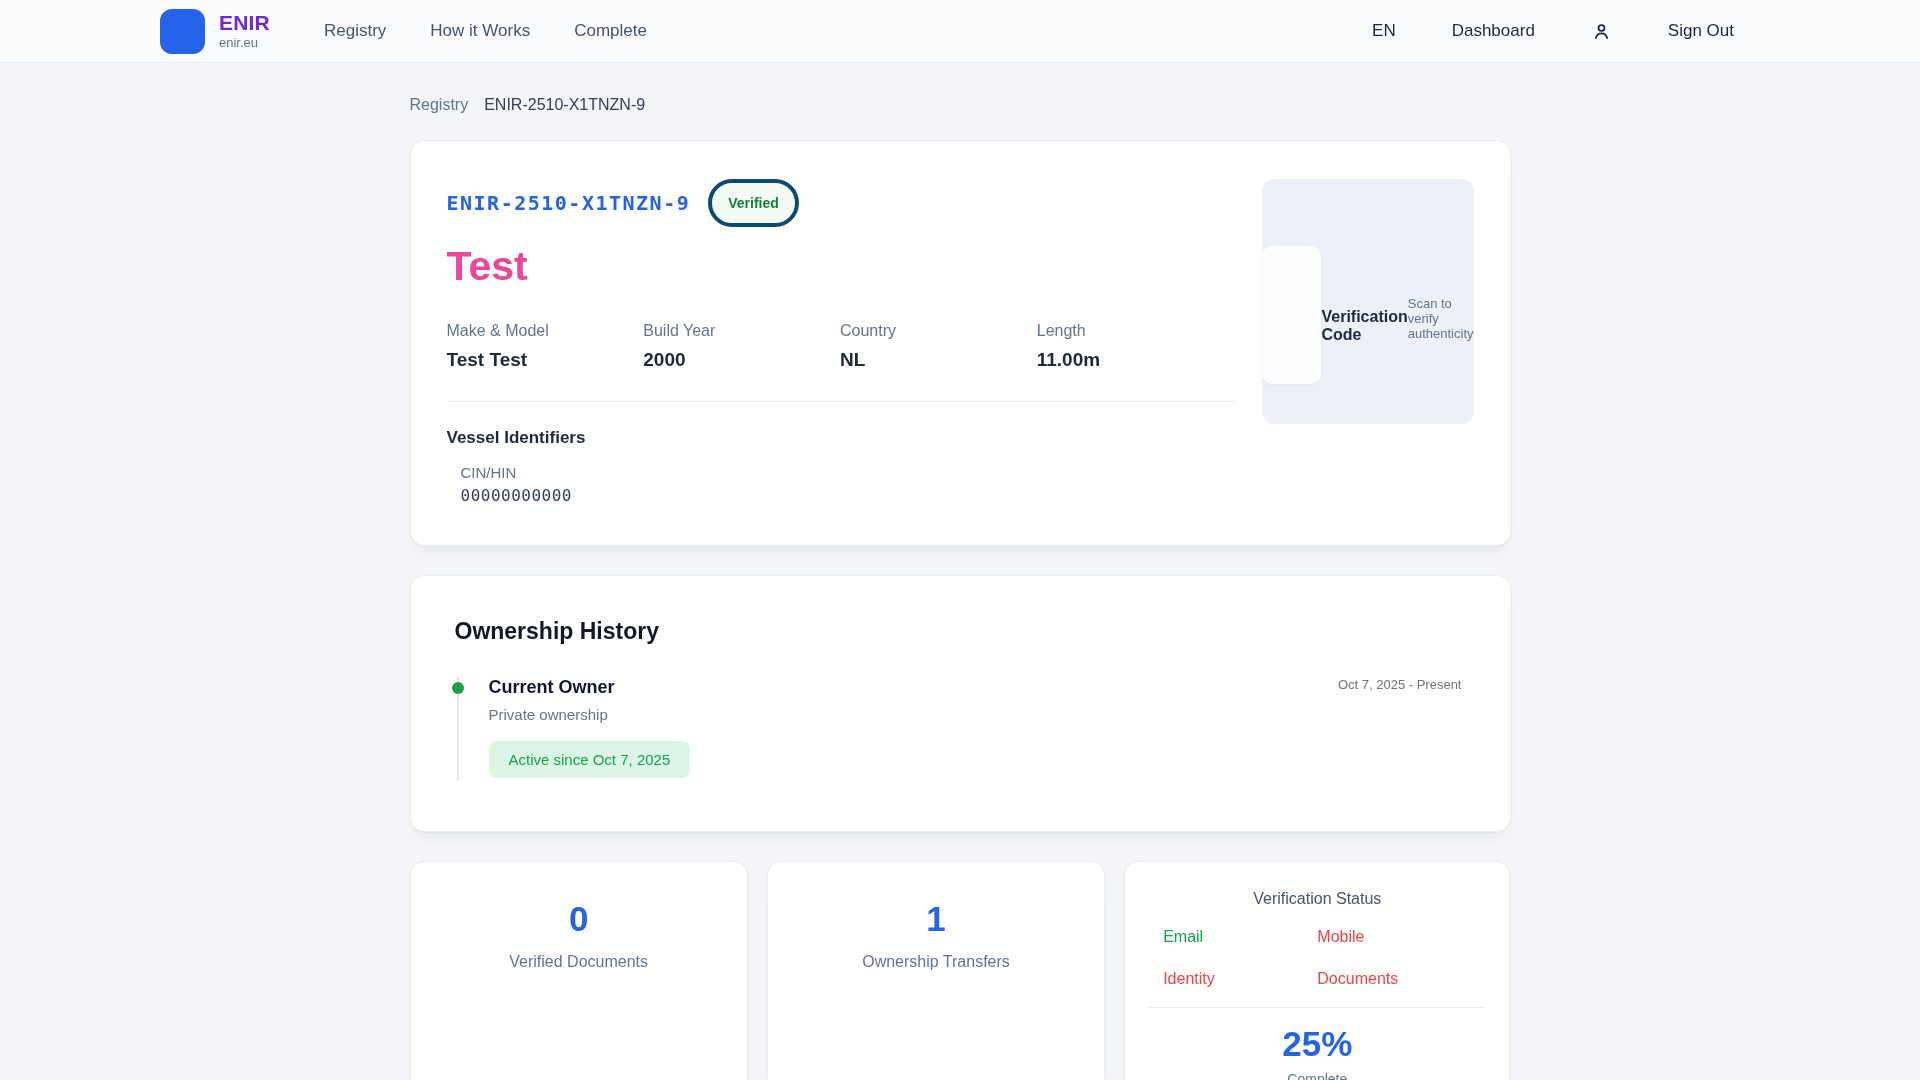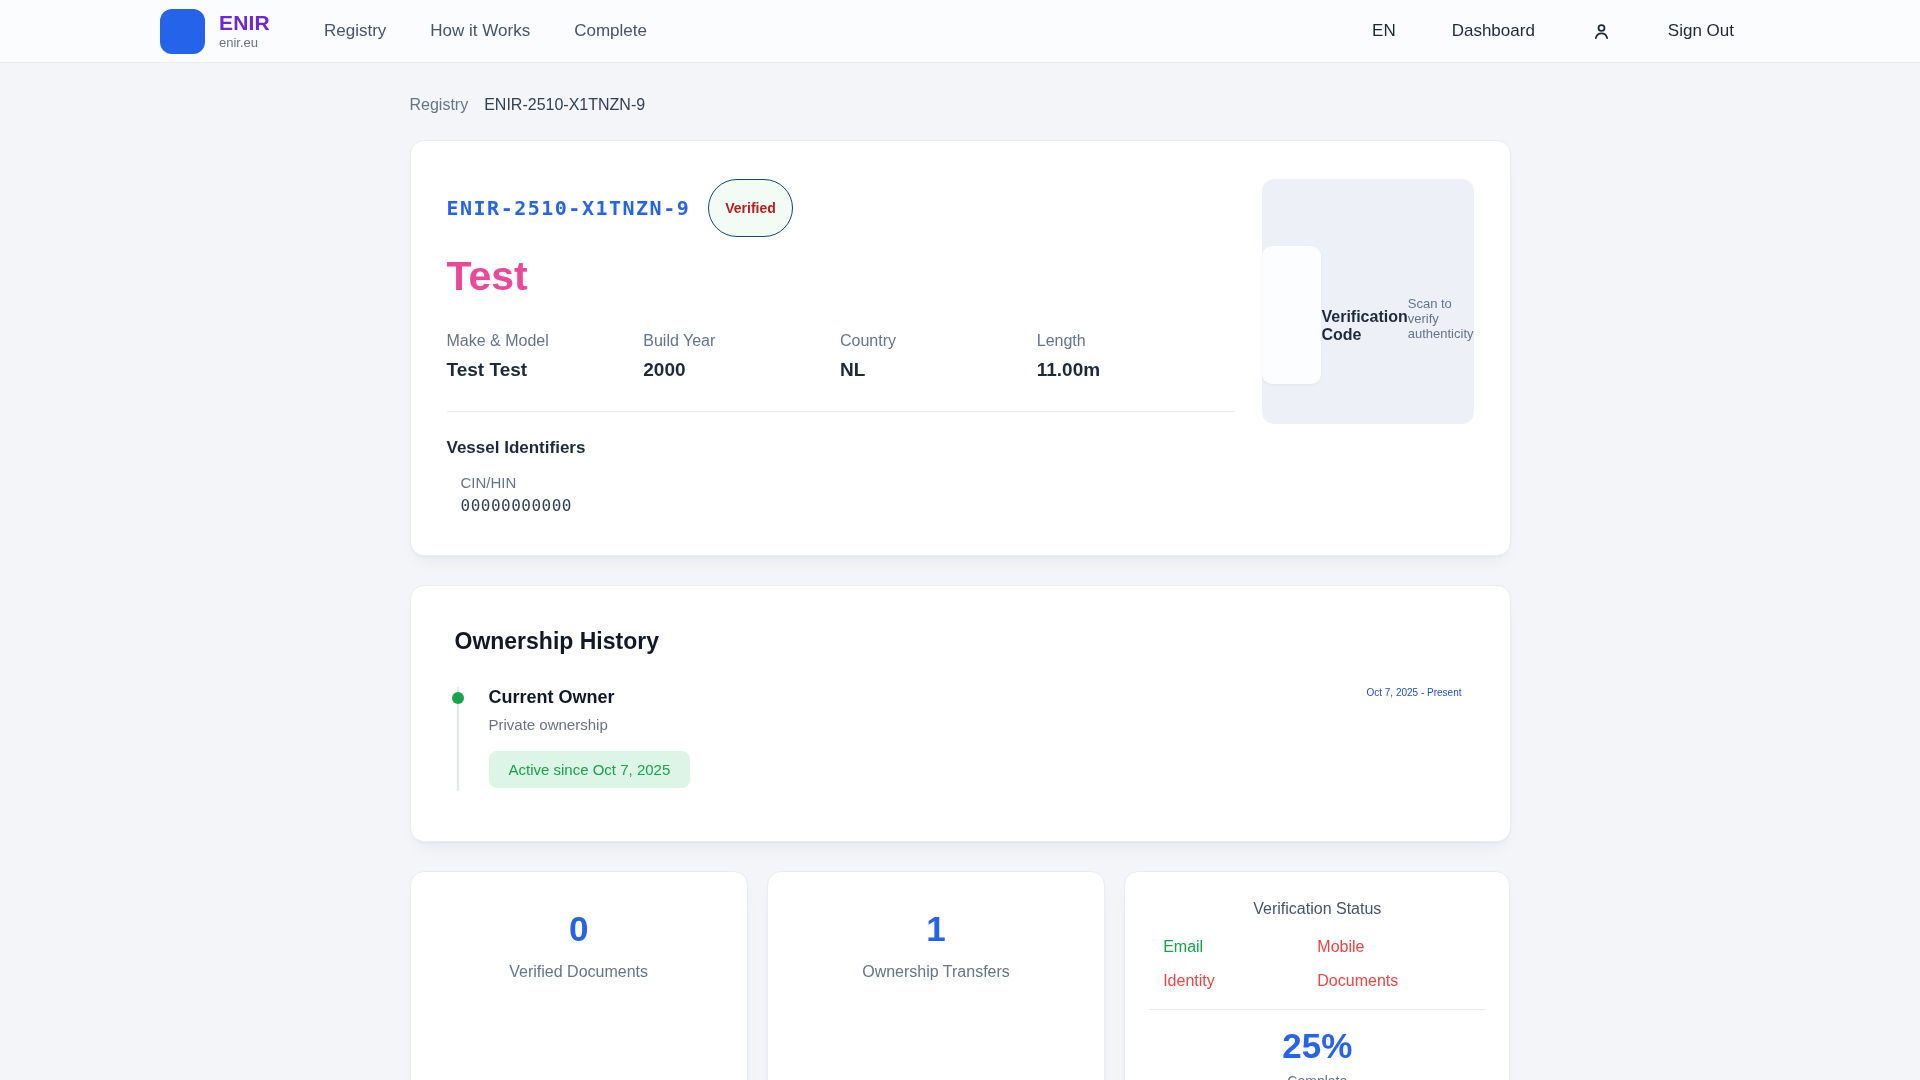--- a/index.html
+++ b/index.html
@@ -60,24 +60,24 @@
     display: flex;
   }
   .vessel-left { flex: 1; margin-right: 28px; }
   .code-row { display: flex; align-items: center; gap: 18px; }
   .registry-code {
     font-size: 20px; font-weight: 700; color: #2563eb; letter-spacing: 1.5px;
   }
   .verified-badge {
     display: inline-flex; align-items: center;
     background: #f2fcf5;
-    border: 1px solid #0c4a6e;
-    color: #b91c1c;
+    border: 4px solid #0c4a6e;
+    color: #15803d;
     font-size: 14px; font-weight: 600;
-    padding: 20px 16px;
+    padding: 12px 16px;
     border-radius: 999px;
   }
   .vessel-title { margin-top: 16px; font-size: 41px; font-weight: 700; color: #ec4899; }
   .detail-grid {
     margin-top: 32px;
     display: grid;
     grid-template-columns: repeat(4, 1fr);
     max-width: 800px;
   }
   .detail-label { font-size: 16px; color: #64748b; }
@@ -115,21 +115,21 @@
     padding-left: 30px;
     min-height: 104px;
   }
   .timeline-dot {
     position: absolute; left: -7px; top: 5px;
     width: 12px; height: 12px; border-radius: 50%;
     background: #16a34a;
   }
   .entry-head { display: flex; align-items: flex-start; justify-content: space-between; }
   .entry-role { font-size: 18px; font-weight: 700; color: #111827; }
-  .entry-period { font-size: 10px; color: #1d4ed8; padding-right: 4px; }
+  .entry-period { font-size: 13px; color: #737373; padding-right: 4px; }
   .entry-type { margin-top: 8px; font-size: 15px; color: #6b7280; }
   .active-badge {
     display: inline-block; margin-top: 18px;
     background: #ddf5e6;
     color: #16a34a;
     font-size: 15px; font-weight: 500;
     padding: 10px 20px;
     border-radius: 8px;
   }
 
@@ -139,21 +139,21 @@
   .stat-value { font-size: 35px; font-weight: 700; color: #2563eb; }
   .stat-label { margin-top: 14px; font-size: 16px; color: #64748b; }
 
   .vstatus-card { flex: 1; height: 230px; padding: 28px 24px 0 24px; }
   .vstatus-title { text-align: center; font-size: 16px; color: #475569; }
   .vstatus-grid {
     margin-top: 20px;
     padding: 0 14px;
     display: grid;
     grid-template-columns: 1fr 1fr;
-    row-gap: 16px;
+    row-gap: 24px;
     text-align: left;
   }
   .vstatus-item { font-size: 16px; }
   .vstatus-item.ok { color: #16a34a; }
   .vstatus-item.missing { color: #ef4444; }
   .vstatus-divider { border: none; border-top: 1px solid #e7eaf0; margin: 19px 0 0 0; }
   .vstatus-percent { margin-top: 16px; text-align: center; font-size: 35px; font-weight: 700; color: #2563eb; }
   .vstatus-complete { margin-top: 7px; text-align: center; font-size: 14px; color: #64748b; text-decoration: underline; }
 </style>
 </head>

